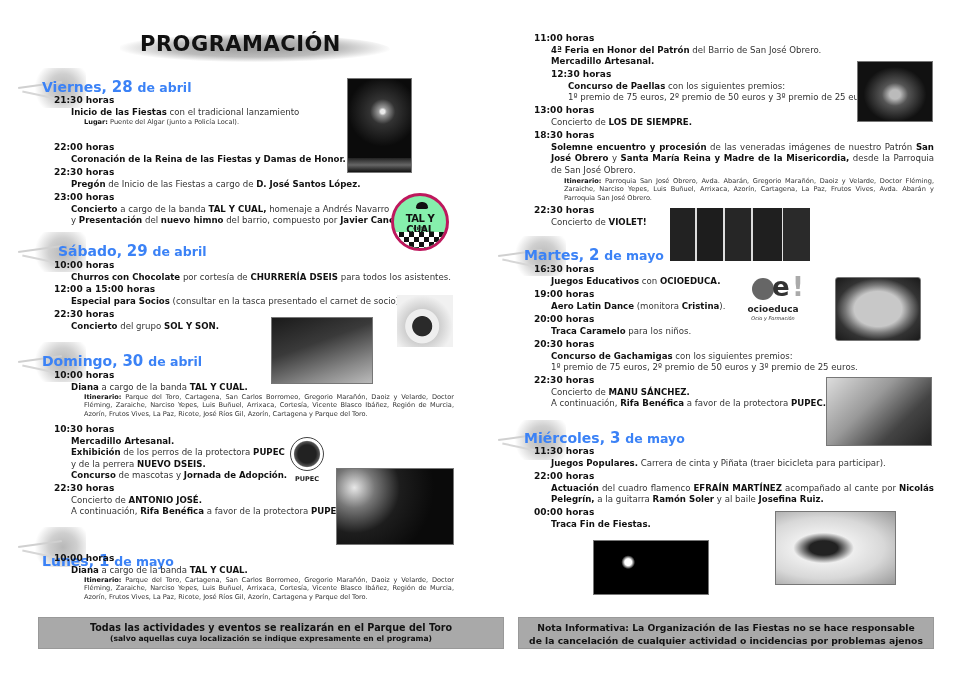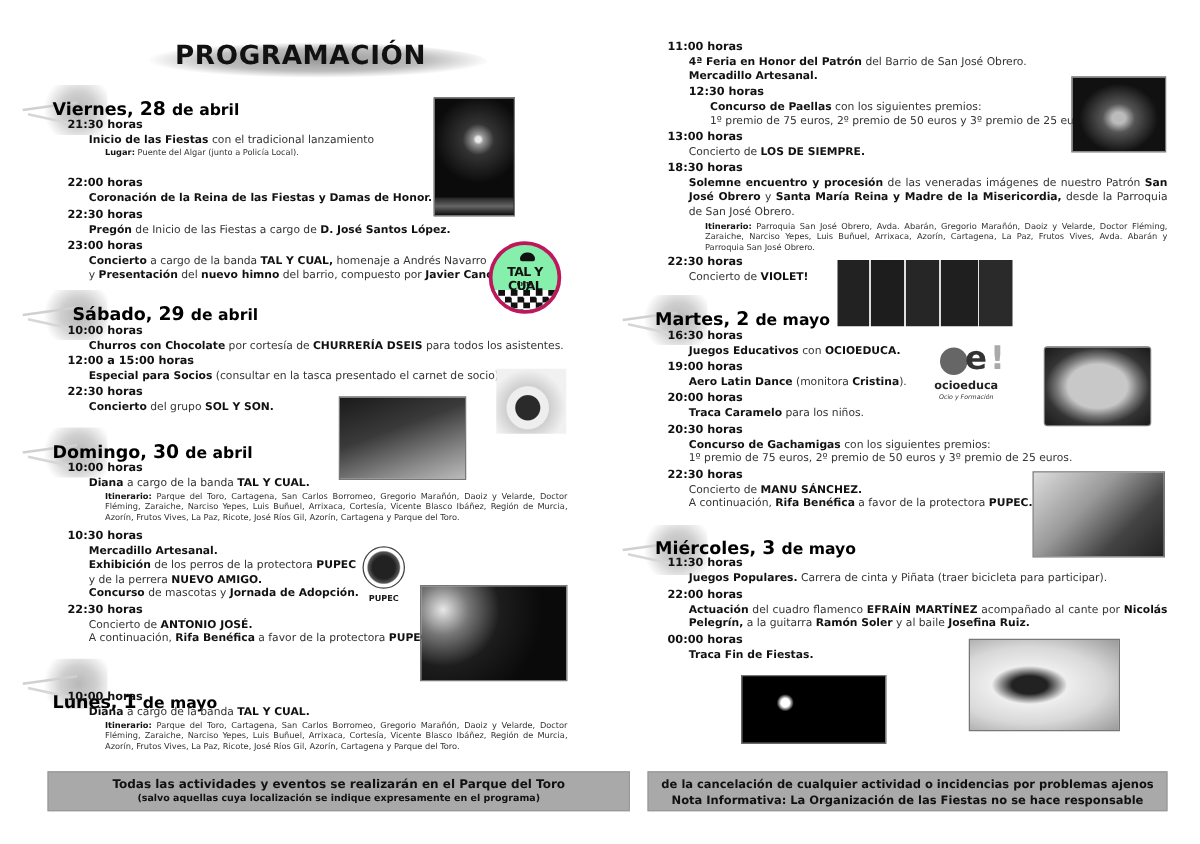--- a/index.html
+++ b/index.html
@@ -29,21 +29,21 @@
     content: ""; position: absolute; left: -10px; top: 16px; width: 44px; height: 2px;
     background: #d0d0d0; transform: rotate(-8deg);
   }
   .splat::after {
     content: ""; position: absolute; left: -6px; top: 26px; width: 34px; height: 2px;
     background: #d6d6d6; transform: rotate(12deg);
   }
 
   .day-title {
     position: absolute; font-family: "DejaVu Sans", sans-serif; font-weight: 900;
-    font-size: 14px; color: #000000; white-space: nowrap;
+    font-size: 14px; color: #3b82f6; white-space: nowrap;
   }
   .day-title .big { font-size: 15px; }
   .day-title .small { font-size: 12.5px; }
 
   .ev { position: absolute; font-size: 8.6px; line-height: 11.5px; white-space: nowrap; }
   .ev-time { font-weight: bold; font-size: 9px; color: #111; }
   .ev-line { padding-left: 17px; color: #333; }
   .ev-line b { color: #111; }
   .ev-sub { padding-left: 30px; font-size: 6.6px; line-height: 8.4px; color: #333; white-space: normal; }
   .ev-sub b { color: #111; }
@@ -203,21 +203,21 @@
   <div class="ev" style="left:54px;top:370px;width:400px;">
     <div class="ev-time">10:00 horas</div>
     <div class="ev-line"><b>Diana</b><span> a cargo de la banda </span><b>TAL Y CUAL.</b></div>
     <div class="ev-sub" style="text-align:justify;"><b>Itinerario:</b><span> Parque del Toro, Cartagena, San Carlos Borromeo, Gregorio Marañón, Daoiz y Velarde, Doctor Fléming, Zaraiche, Narciso Yepes, Luis Buñuel, Arrixaca, Cortesía, Vicente Blasco Ibáñez, Región de Murcia, Azorín, Frutos Vives, La Paz, Ricote, José Ríos Gil, Azorín, Cartagena y Parque del Toro.</span></div>
   </div>
 
   <div class="ev" style="left:54px;top:424px;">
     <div class="ev-time">10:30 horas</div>
     <div class="ev-line"><b>Mercadillo Artesanal.</b></div>
     <div class="ev-line"><b>Exhibición</b><span> de los perros de la protectora </span><b>PUPEC</b></div>
-    <div class="ev-line"><span>y de la perrera </span><b>NUEVO AMIGO.</b></div>
+    <div class="ev-line"><span>y de la perrera </span><b>NUEVO DSEIS.</b></div>
     <div class="ev-line"><b>Concurso</b><span> de mascotas y </span><b>Jornada de Adopción.</b></div>
   </div>
 
   <div class="ev" style="left:54px;top:483px;">
     <div class="ev-time">22:30 horas</div>
     <div class="ev-line"><span>Concierto de </span><b>ANTONIO JOSÉ.</b></div>
     <div class="ev-line"><span>A continuación, </span><b>Rifa Benéfica</b><span> a favor de la protectora </span><b>PUPEC.</b></div>
   </div>
 
   <div class="logo-pupec" style="left:286px;top:437px;">
@@ -341,16 +341,16 @@
 
   <div class="ev" style="left:44px;top:507px;">
     <div class="ev-time">00:00 horas</div>
     <div class="ev-line"><b>Traca Fin de Fiestas.</b></div>
   </div>
 
   <div class="photo ph-traca" style="left:103px;top:540px;width:116px;height:55px;"></div>
   <div class="photo ph-flamenco" style="left:285px;top:511px;width:121px;height:74px;"></div>
 
   <div class="notice" style="left:28px;top:617px;width:416px;height:32px;padding-top:3px;">
+    <div class="n3">Nota Informativa: La Organización de las Fiestas no se hace responsable</div>
     <div class="n3">de la cancelación de cualquier actividad o incidencias por problemas ajenos</div>
-    <div class="n3">Nota Informativa: La Organización de las Fiestas no se hace responsable</div>
   </div>
 </div>
 
 </body></html>

